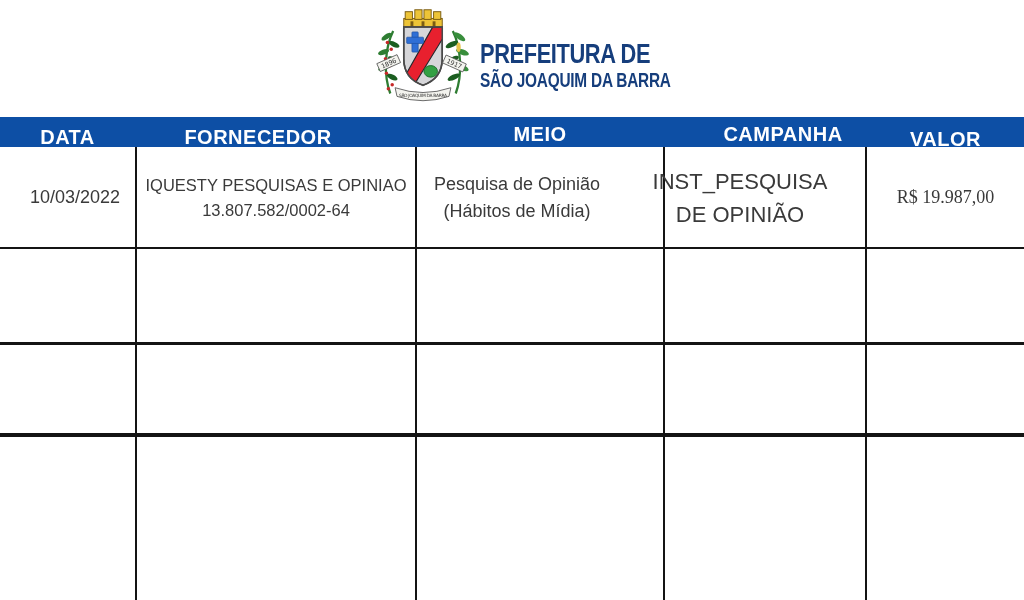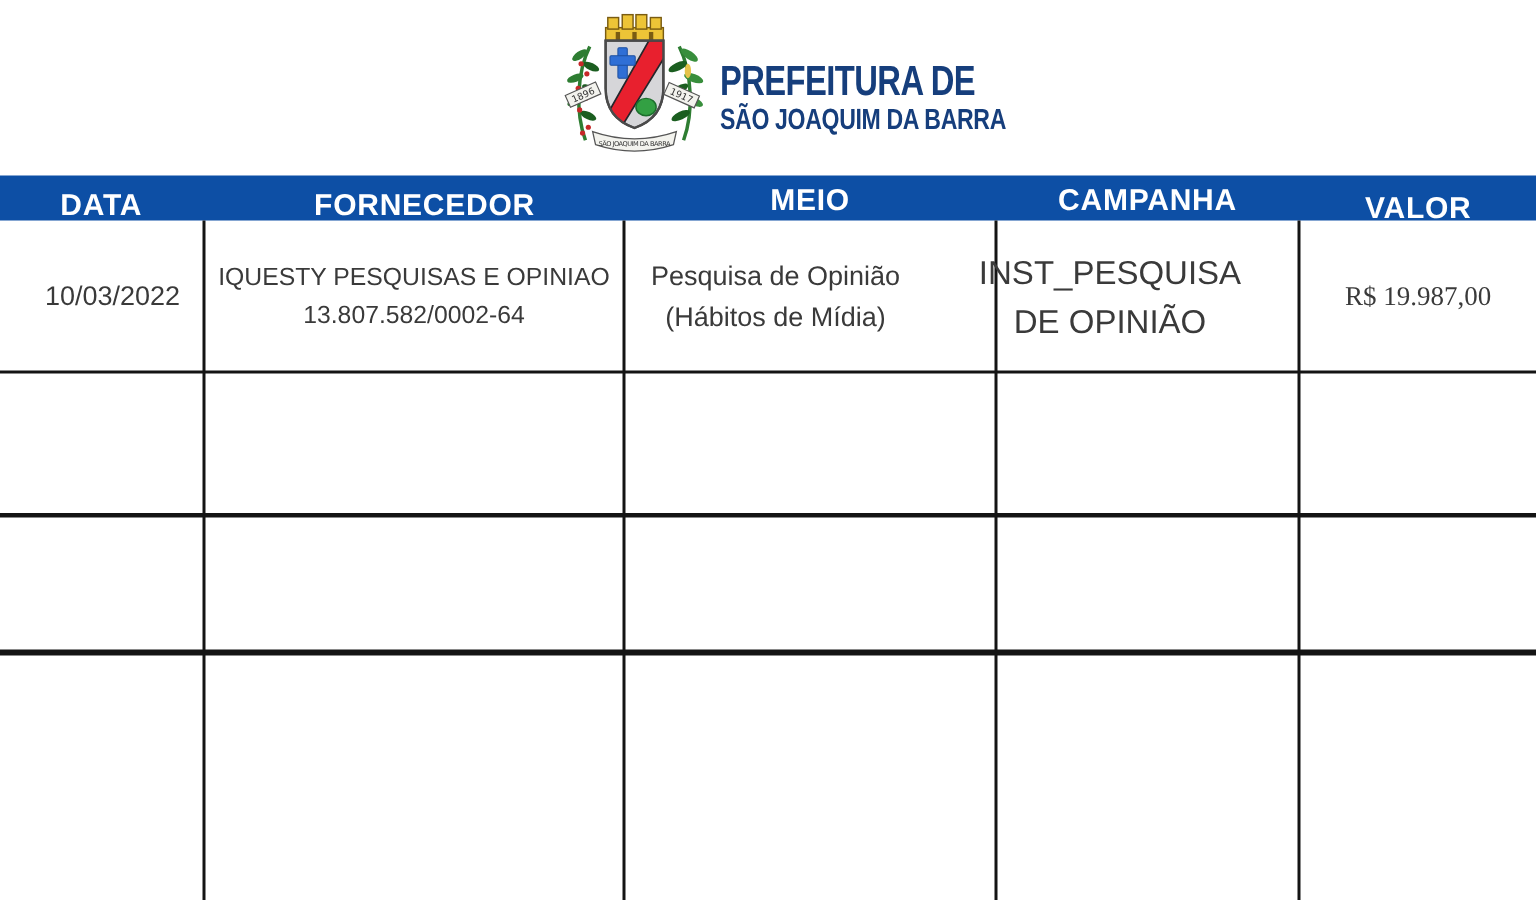--- a/index.html
+++ b/index.html
@@ -36,23 +36,23 @@
     width: 1024px; height: 30px;
     background: #0d4fa5;
   }
   .hcell {
     position: absolute; top: 117px; height: 40px;
     display: flex; align-items: center; justify-content: center;
     color: #ffffff; font-weight: 700; font-size: 20px;
     letter-spacing: 0.5px; white-space: nowrap;
   }
   .hc-0 { left: 0px;   width: 135px; }
-  .hc-1 { left: 144px; width: 278px; }
+  .hc-1 { left: 119px; width: 278px; }
   .hc-2 { left: 417px; width: 246px; transform: translateY(-3px); text-align: right; }
-  .hc-3 { left: 665px; width: 200px; transform: translateY(-3px); }
+  .hc-3 { left: 683px; width: 200px; transform: translateY(-3px); }
   .hc-4 { left: 867px; width: 157px; transform: translateY(2px); text-align: right; }
 
   
   .vline { position: absolute; top: 147px; height: 453px; width: 2px; background: #141414; }
   .vl-0 { left: 135px; } .vl-1 { left: 415px; } .vl-2 { left: 663px; } .vl-3 { left: 865px; }
   .hline { position: absolute; left: 0; width: 1024px; background: #141414; }
   .hl-0 { top: 247px; height: 2px; }
   .hl-1 { top: 342px; height: 3px; }
   .hl-2 { top: 433px; height: 4px; }
 

